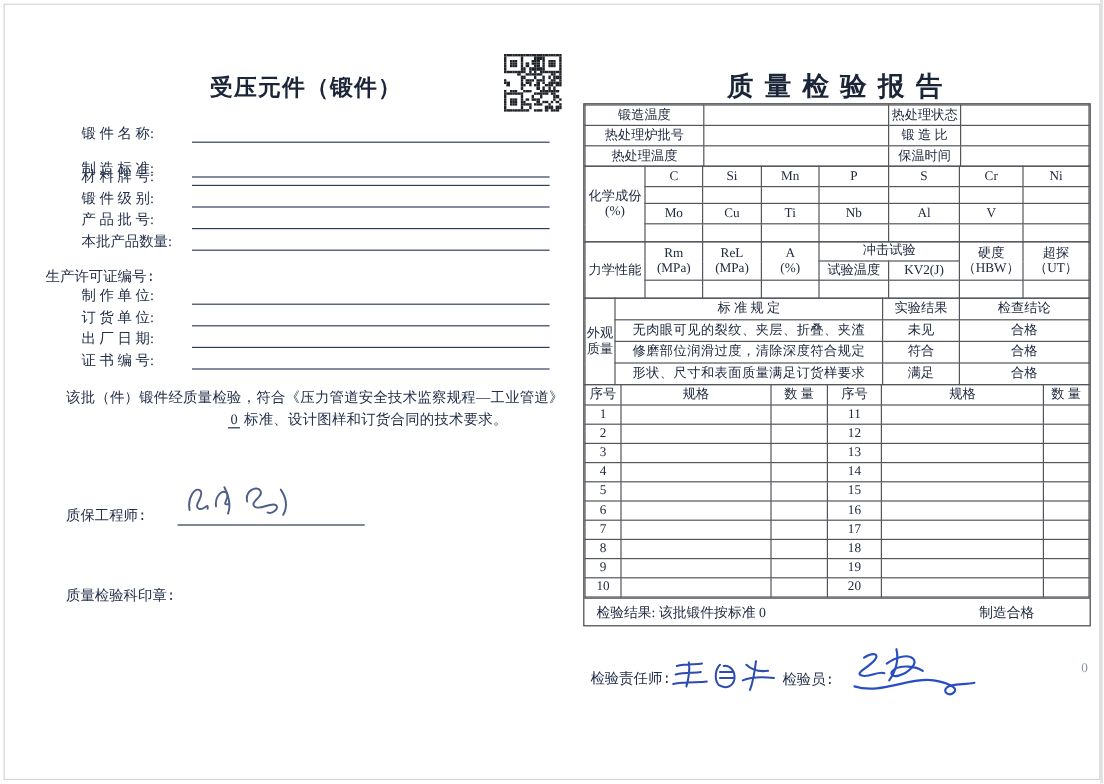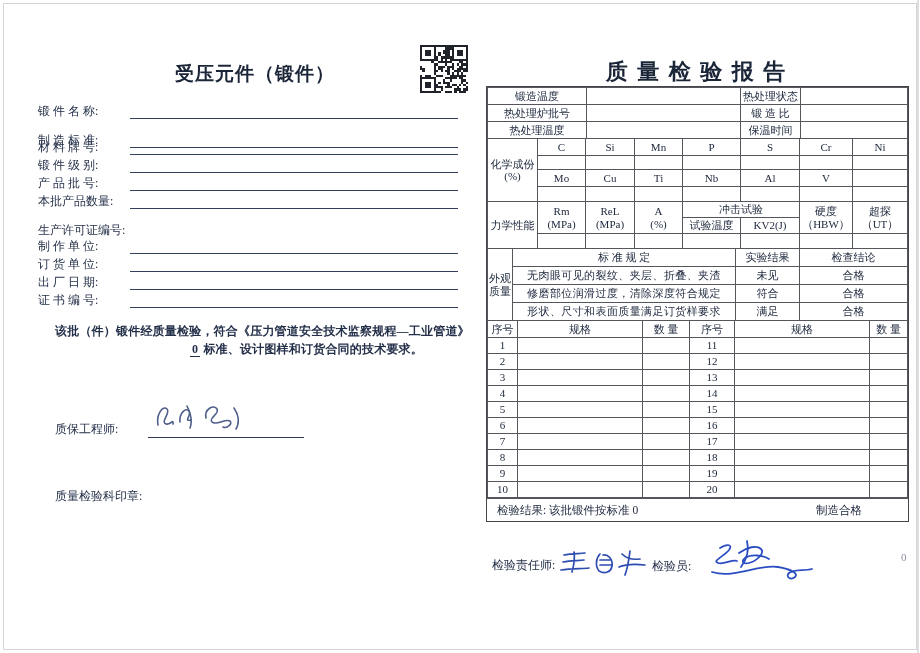--- a/index.html
+++ b/index.html
@@ -13,27 +13,27 @@
 
   
   .lp-title{position:absolute;left:70px;top:45px;width:370px;text-align:center;
     font-size:19px;font-weight:bold;line-height:25px;color:#1b2538;letter-spacing:1px;margin-top:16px;}
   .qr{position:absolute;left:420px;top:45px;width:48px;height:48px;display:grid;
     grid-template-columns:repeat(21,1fr);grid-template-rows:repeat(21,1fr);background:#fff;}
   .qr span{display:block;}
   .qr .d{background:#20242a;}
 
   .frow{position:absolute;left:38px;width:420px;height:16px;display:flex;align-items:flex-end;}
-  .flabel{flex:0 0 92px;font-size:12px;color:#243049;white-space:nowrap;line-height:15px;}
+  .flabel{flex:0 0 92px;font-size:12px;color:#243049;white-space:nowrap;line-height:15px;margin-left:30px;}
   .fline{flex:1;border-bottom:1.4px solid #323f5c;height:14px;}
 
-  .stmt{position:absolute;font-size:12px;color:#243049;letter-spacing:.2px;white-space:nowrap;font-weight:bold;}
+  .stmt{position:absolute;font-size:12px;color:#243049;letter-spacing:.2px;white-space:nowrap;}
   .ustd{border-bottom:1px solid #243049;padding:0 2px;}
 
-  .plain-label{position:absolute;font-size:12px;color:#243049;white-space:nowrap;}
+  .plain-label{position:absolute;font-size:12px;color:#243049;white-space:nowrap;font-family:Liberation Mono, monospace;}
   .qa-line{position:absolute;left:148px;top:437px;width:156px;border-bottom:1.5px solid #2e3a55;}
   .sig{position:absolute;}
   .sig path{fill:none;stroke-linecap:round;stroke-linejoin:round;}
 
   
   .rp-title{position:absolute;left:486px;top:57px;width:421px;text-align:center;
     font-size:22px;font-weight:bold;color:#1b2538;letter-spacing:2px;}
   .rtable{position:absolute;left:486px;top:86px;width:421px;border:1.5px solid #45454a;background:#fff;}
   .rtable table{width:100%;border-collapse:collapse;table-layout:fixed;}
   .rtable table+table{margin-top:-1px;}

